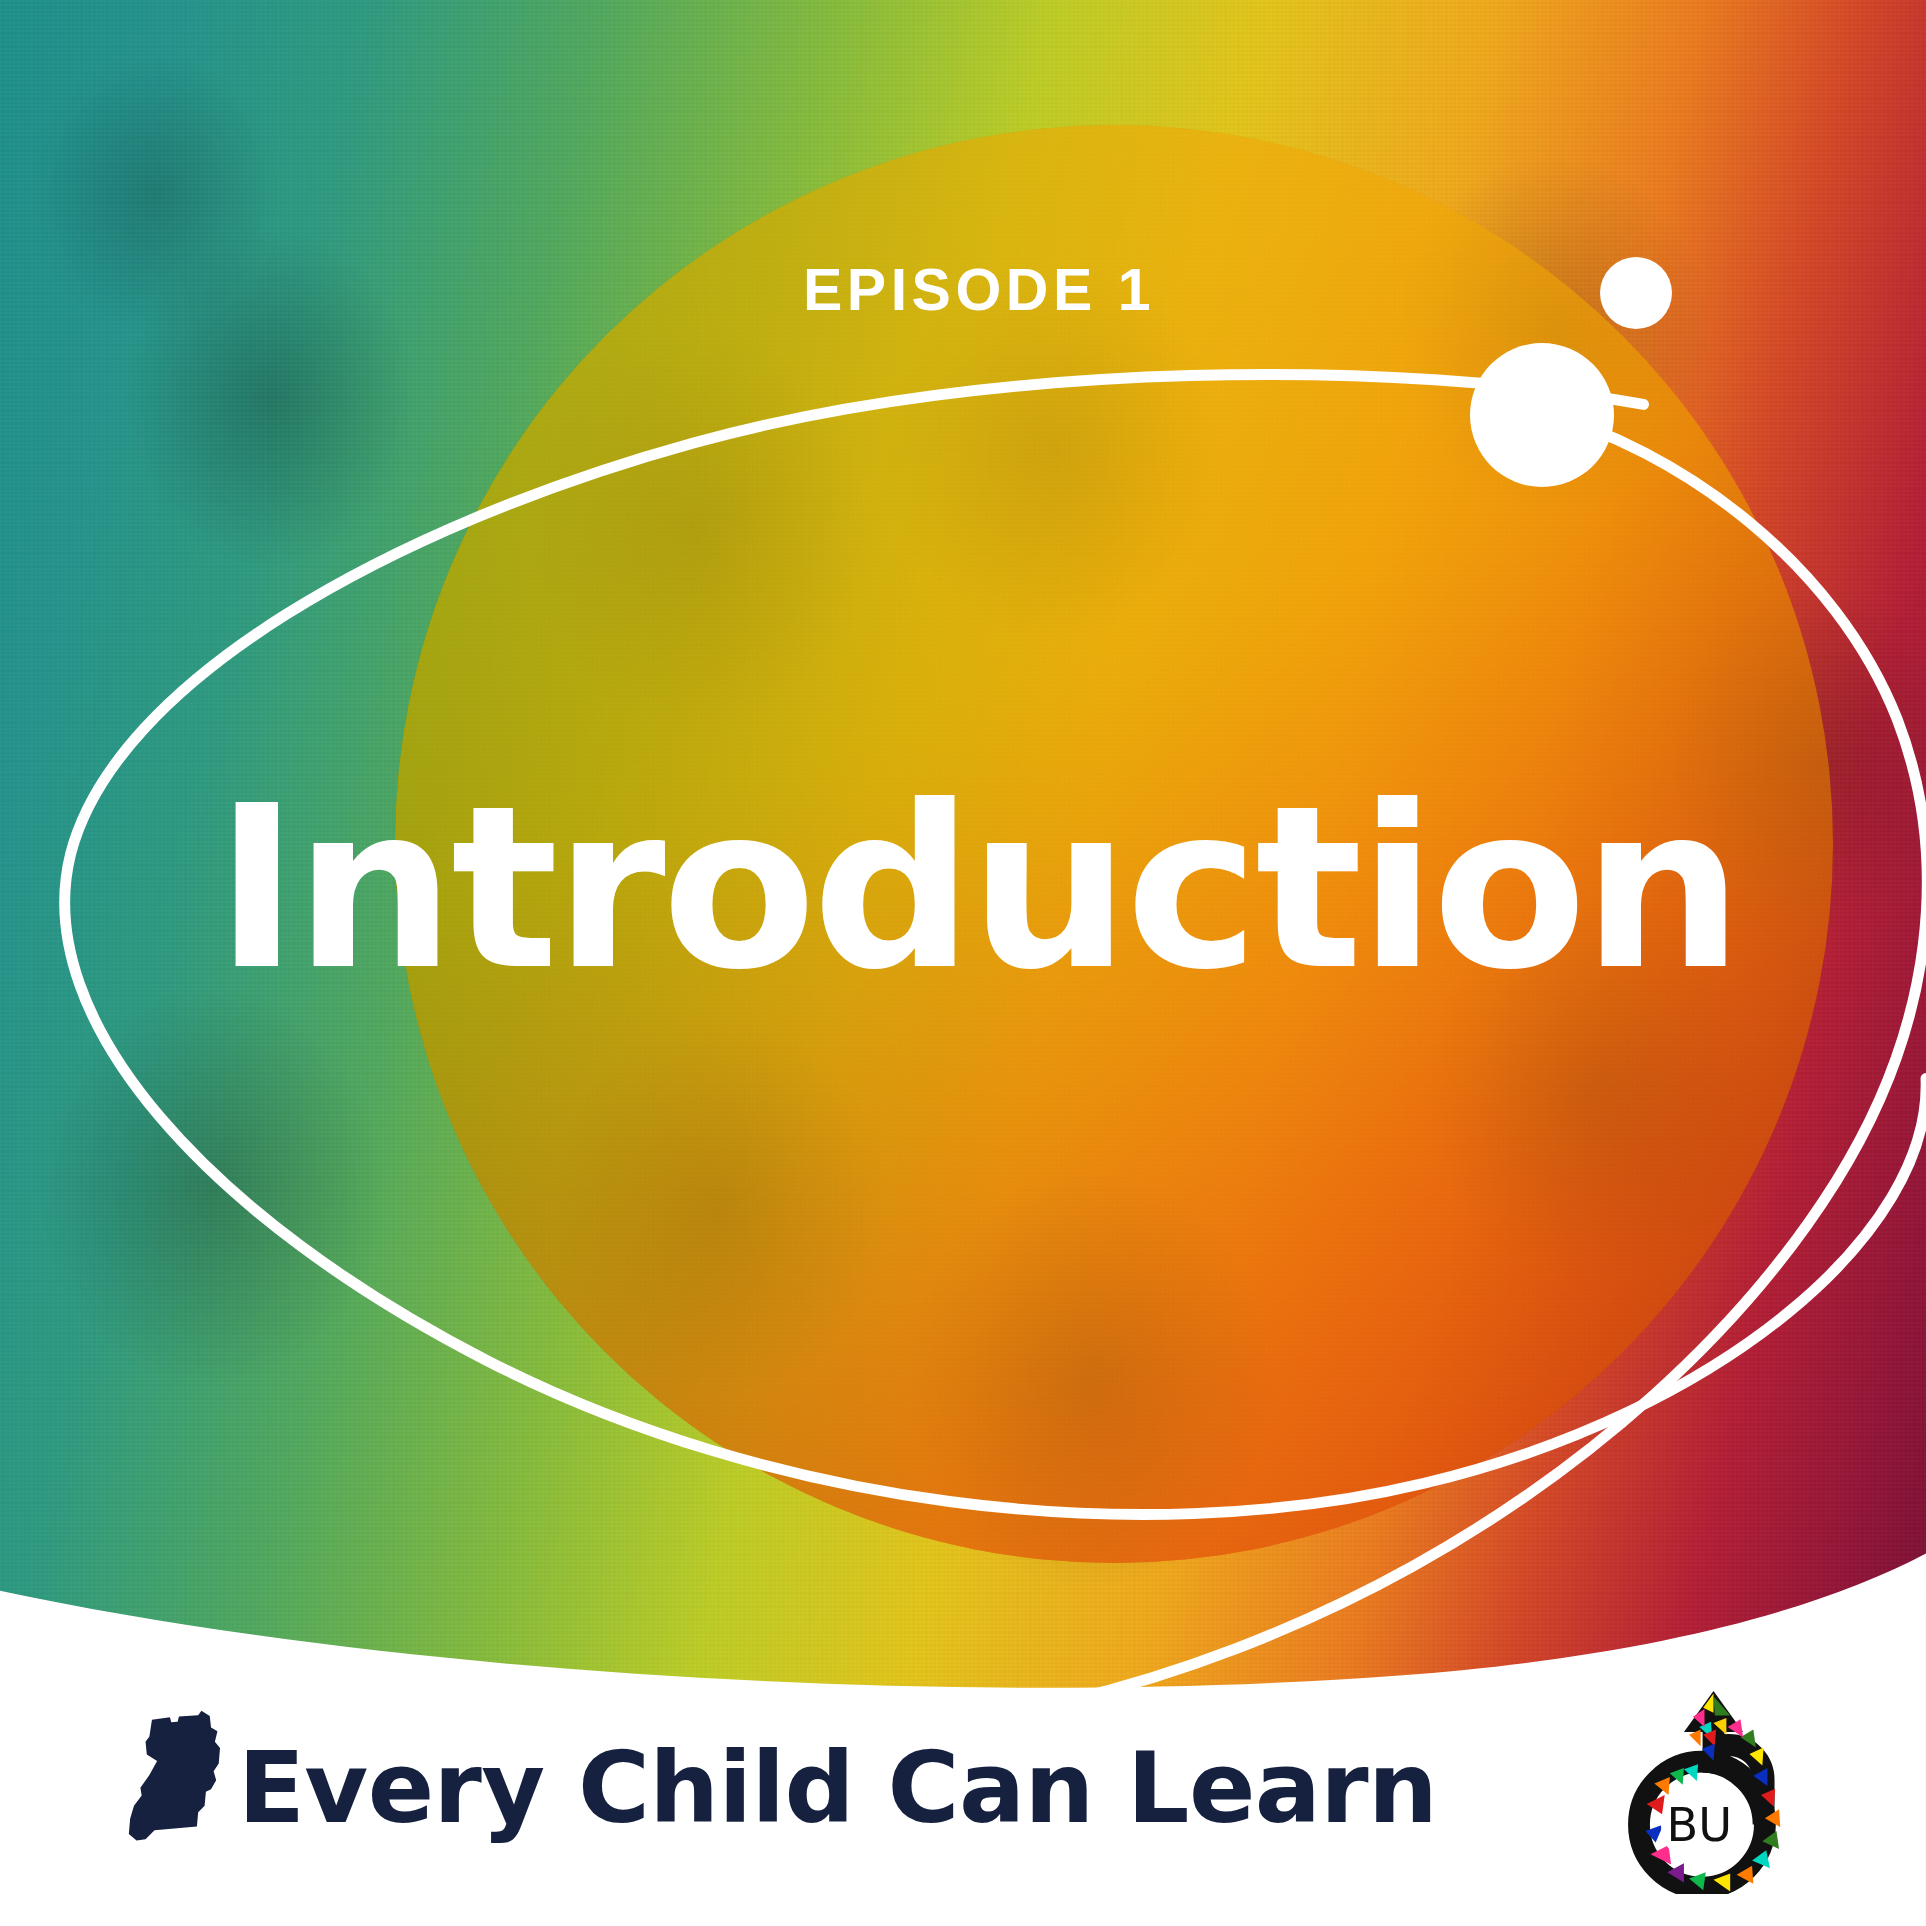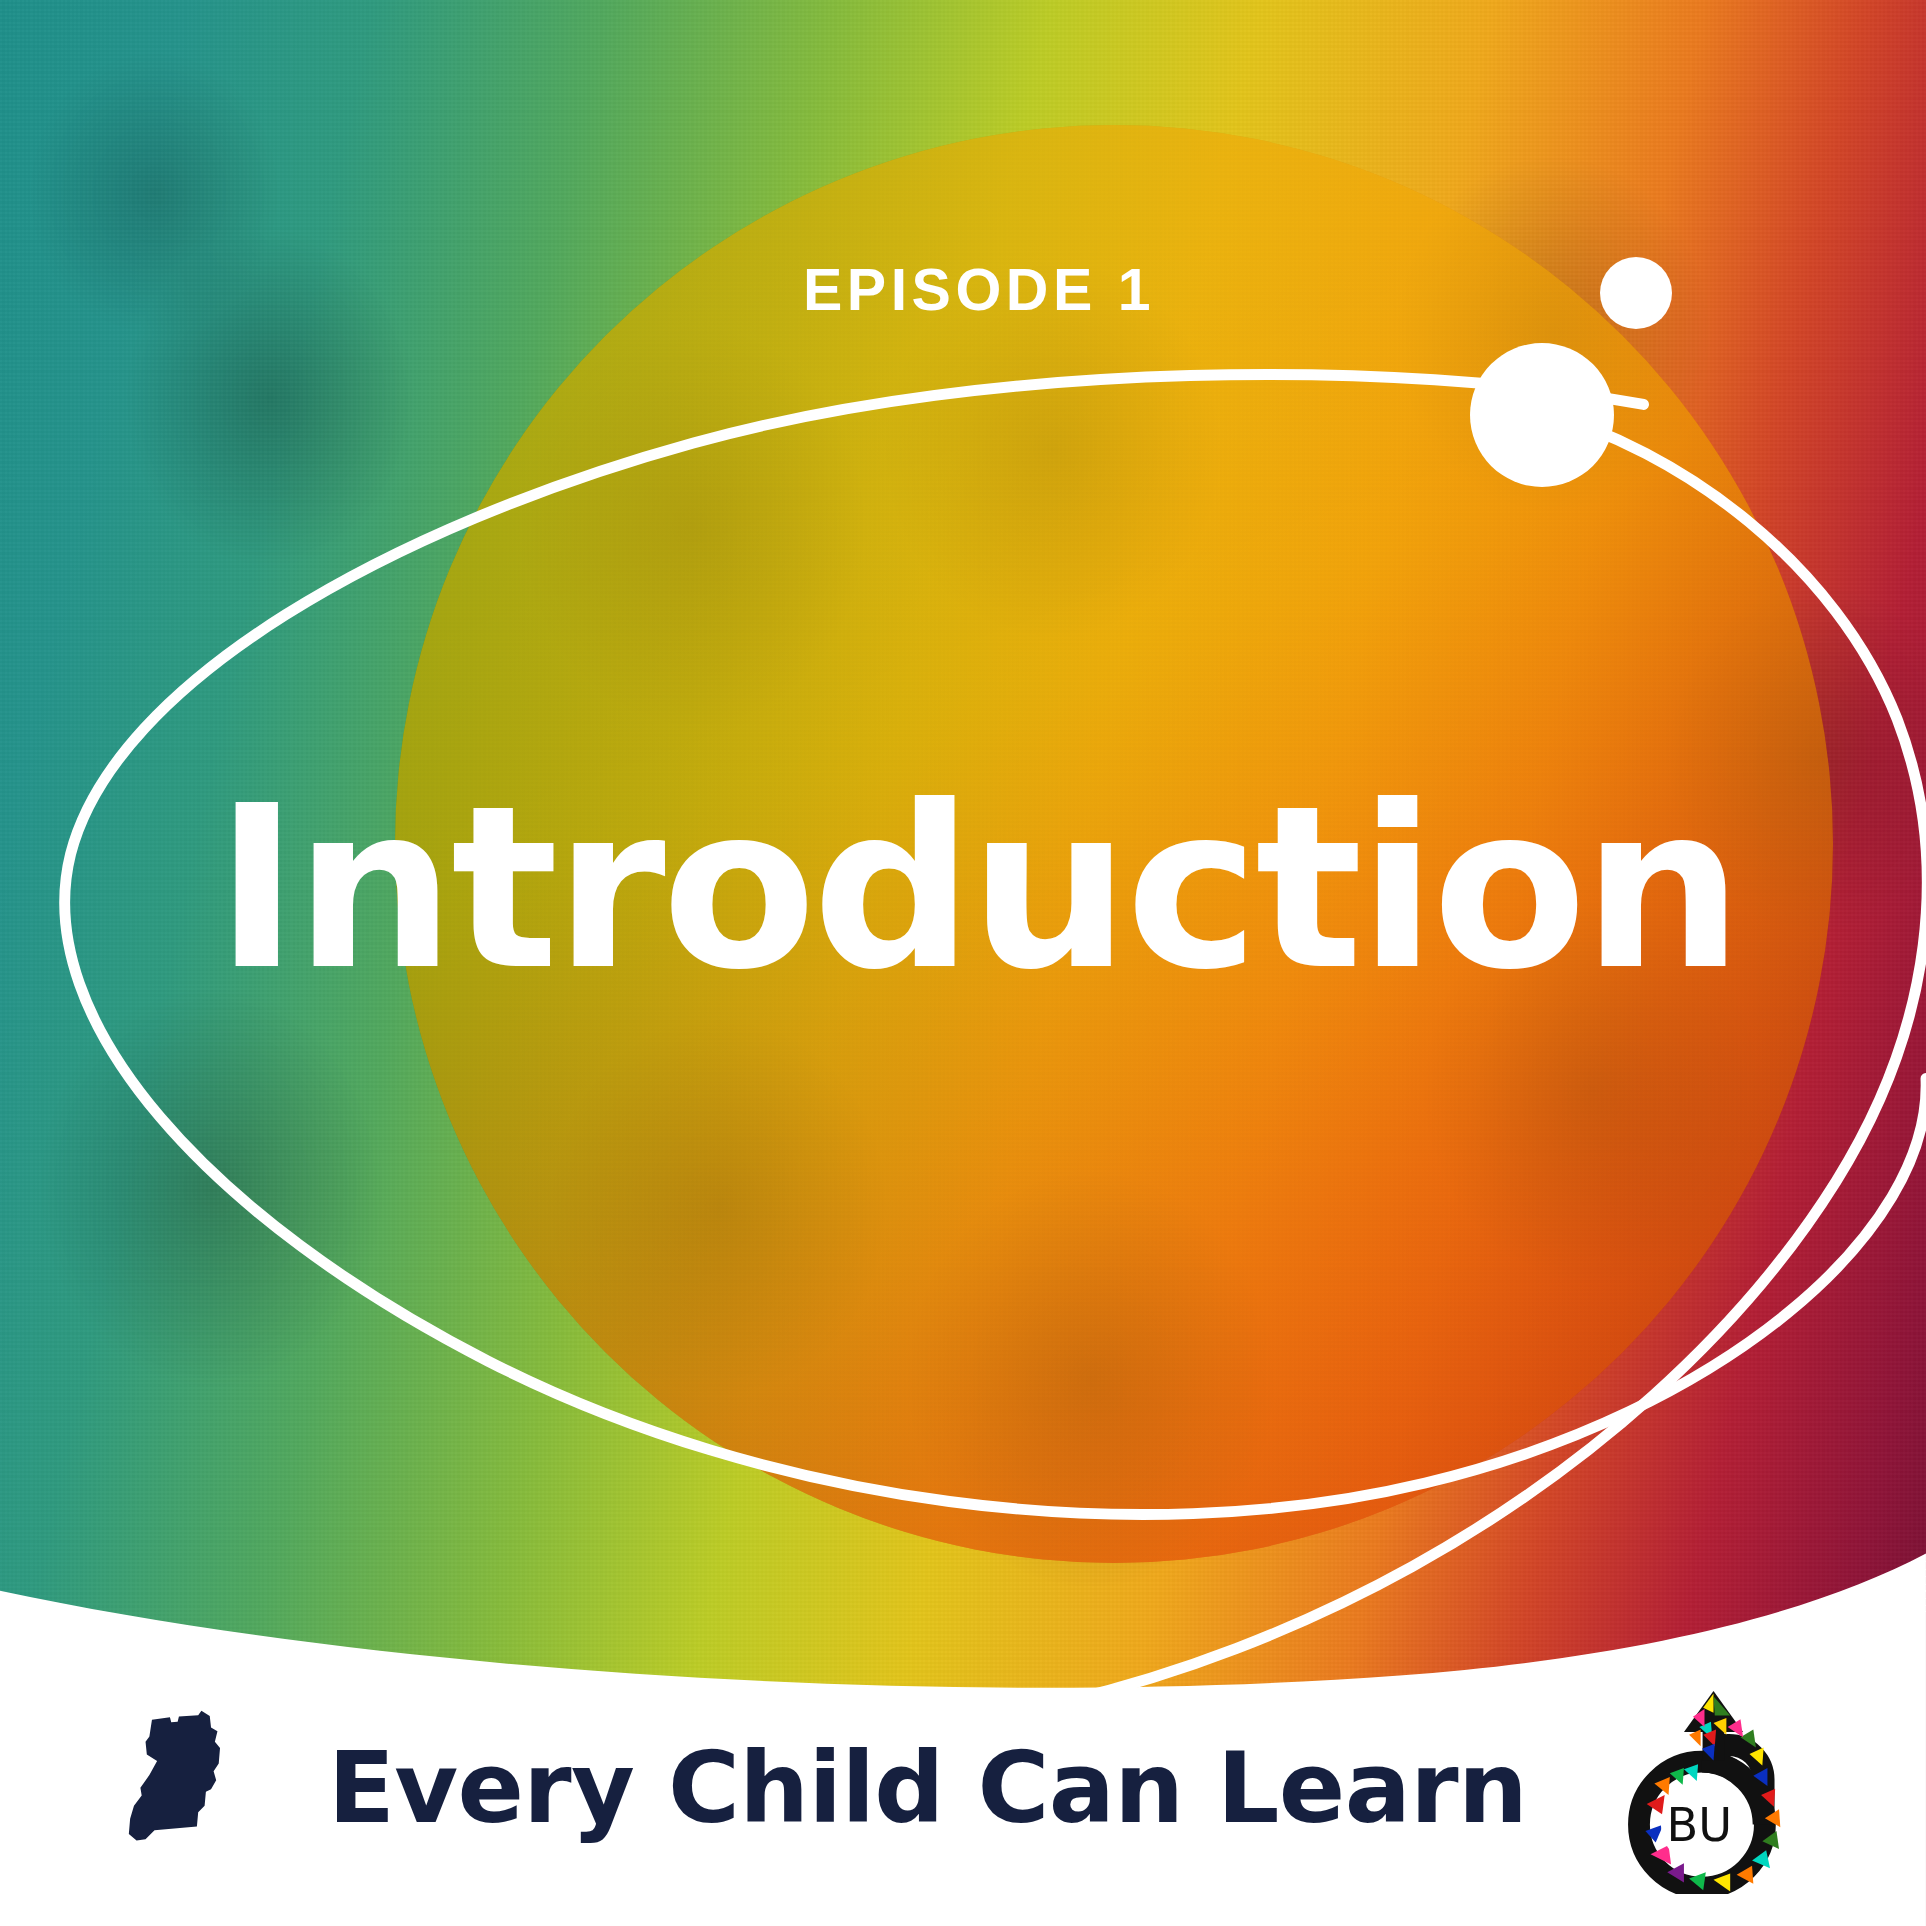--- a/index.html
+++ b/index.html
@@ -157,21 +157,21 @@
     bottom: 0;
     height: 276px;
     display: flex;
     align-items: center;
     padding: 0 116px;
     box-sizing: border-box;
   }
   .uganda-icon { flex: 0 0 auto; width: 122px; height: 161px; }
   .tagline {
     flex: 1 1 auto;
-    text-align: center;
+    text-align: left;
     color: #16203f;
     font-size: 98px;
     font-weight: bold;
     letter-spacing: -0.6px;
     font-family: "DejaVu Sans", sans-serif;
     white-space: nowrap;
   }
   .brand-logo { flex: 0 0 auto; width: 193px; height: 212px; }
 </style>
 </head>

